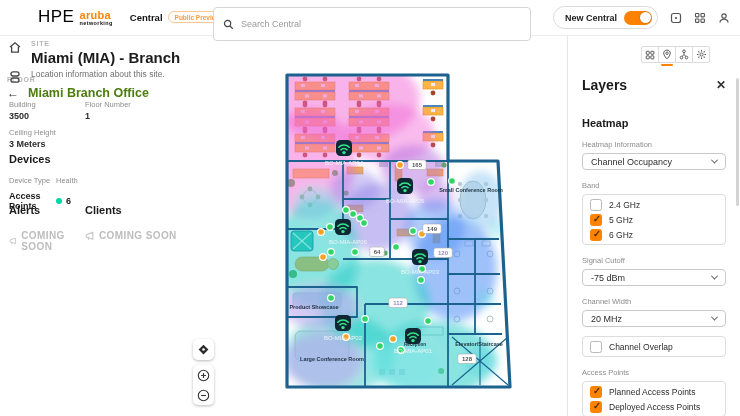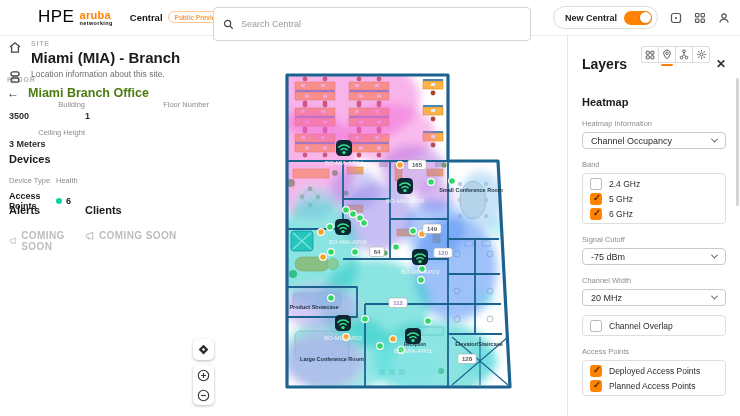--- a/index.html
+++ b/index.html
@@ -28,21 +28,21 @@
   .rail { position:absolute; left:8px; top:40px; display:flex; flex-direction:column; gap:12px; z-index:5; }
   .site-block { position:absolute; left:31px; top:40px; width:230px; }
   .tiny-label { font-size:7px; font-weight:700; letter-spacing:.8px; color:#b5b5b5; }
   .site-name { font-size:15px; font-weight:800; color:#1b1b1b; margin-top:2px; }
   .site-desc { font-size:8.5px; color:#6f6f6f; margin-top:3px; }
   .floor-block { position:absolute; left:7px; top:76px; }
   .floor-row { display:flex; align-items:center; gap:9px; margin-top:3px; }
   .back-arrow { font-size:12px; font-weight:700; color:#333; cursor:pointer; }
   .floor-name { font-size:12.5px; font-weight:800; color:#4d7c0f; }
   .fields { position:absolute; left:9px; top:100px; width:200px; display:grid; grid-template-columns:76px auto; row-gap:7px; }
-  .fld .l { font-size:7.5px; color:#8d8d8d;text-align:right; }
+  .fld .l { font-size:7.5px; color:#8d8d8d; }
   .fld .v { font-size:9px; font-weight:600; color:#2c2c2c; margin-top:2px; }
   .devices { position:absolute; left:9px; top:153px; width:200px; }
   .sec-title { font-size:11px; font-weight:800; color:#1b1b1b; }
   .dev-head { display:grid; grid-template-columns:47px auto; margin-top:11px; }
   .dev-head span { font-size:7.5px; color:#8d8d8d; }
   .dev-row { display:grid; grid-template-columns:47px auto; margin-top:6px; align-items:center; }
   .dev-type { font-size:9px; font-weight:800; color:#1b1b1b; }
   .dev-health { display:flex; align-items:center; gap:4px; font-size:9px; font-weight:700; color:#222; }
   .hdot { width:6px; height:6px; border-radius:50%; }
   .ac-block { position:absolute; left:9px; top:204px; width:220px; display:grid; grid-template-columns:76px auto; }
@@ -59,21 +59,21 @@
   .ctl-cell { width:21px; height:20px; display:flex; align-items:center; justify-content:center; cursor:pointer; }
 
   .map-toolbar { position:absolute; left:641px; top:46px; display:flex; z-index:31; }
   .tbtn { width:18px; height:17px; border:1px solid #dcdcdc; background:#fff; display:flex; align-items:center; justify-content:center; margin-left:-1px; position:relative; cursor:pointer; }
   .tbtn:first-child { margin-left:0; border-radius:2px 0 0 2px; }
   .tbtn:last-child { border-radius:0 2px 2px 0; }
   .tbtn.active::after { content:""; position:absolute; left:2px; right:2px; bottom:-4px; height:2px; background:#ff8300; border-radius:1px; }
 
   
   .layers { position:absolute; left:567px; top:36px; width:173px; height:380px; background:#fff; border-left:1px solid #e6e6e6; padding:0 14px; z-index:20; }
-  .lp-title-row { margin-top:20px; display:flex; align-items:center; justify-content:space-between; }
+  .lp-title-row { margin-top:41px; display:flex; align-items:center; justify-content:space-between; }
   .lp-title { font-size:14px; font-weight:800; color:#1b1b1b; }
   .lp-close { font-size:12px; font-weight:700; color:#333; cursor:pointer; line-height:1; }
   .lp-heatmap { margin-top:24px; font-size:11px; font-weight:800; color:#1b1b1b; }
   .lp-label { margin-top:11px; font-size:7.5px; color:#8d8d8d; }
   .select { margin-top:4px; height:17px; border:1px solid #c9c9c9; border-radius:4px; display:flex; align-items:center; justify-content:space-between; padding:0 8px; cursor:pointer; background:#fff; }
   .select span { font-size:9px; color:#2c2c2c; }
   .chev { width:5px; height:5px; border-right:1.4px solid #555; border-bottom:1.4px solid #555; transform:rotate(45deg) translate(-1px,-1px); }
   .gbox { margin-top:4px; border:1px solid #ddd; border-radius:4px; padding:2px 7px; }
   .cbrow { display:flex; align-items:center; gap:7px; height:15px; }
   .cbrow label { font-size:8.5px; color:#2c2c2c; }
@@ -555,24 +555,24 @@
       <div class="cbrow">
         <span class="cb"></span>
         <label>Channel Overlap</label>
       </div>
     </div>
 
     <div class="lp-label">Access Points</div>
     <div class="gbox">
       <div class="cbrow">
         <span class="cb checked"></span>
-        <label>Deployed Access Points</label>
+        <label>Planned Access Points</label>
       </div>
       <div class="cbrow">
         <span class="cb checked"></span>
-        <label>Planned Access Points</label>
+        <label>Deployed Access Points</label>
       </div>
     </div>
 
   </div>
 
   <div class="scroll-thumb"></div>
 </div>
 
 </body></html>

